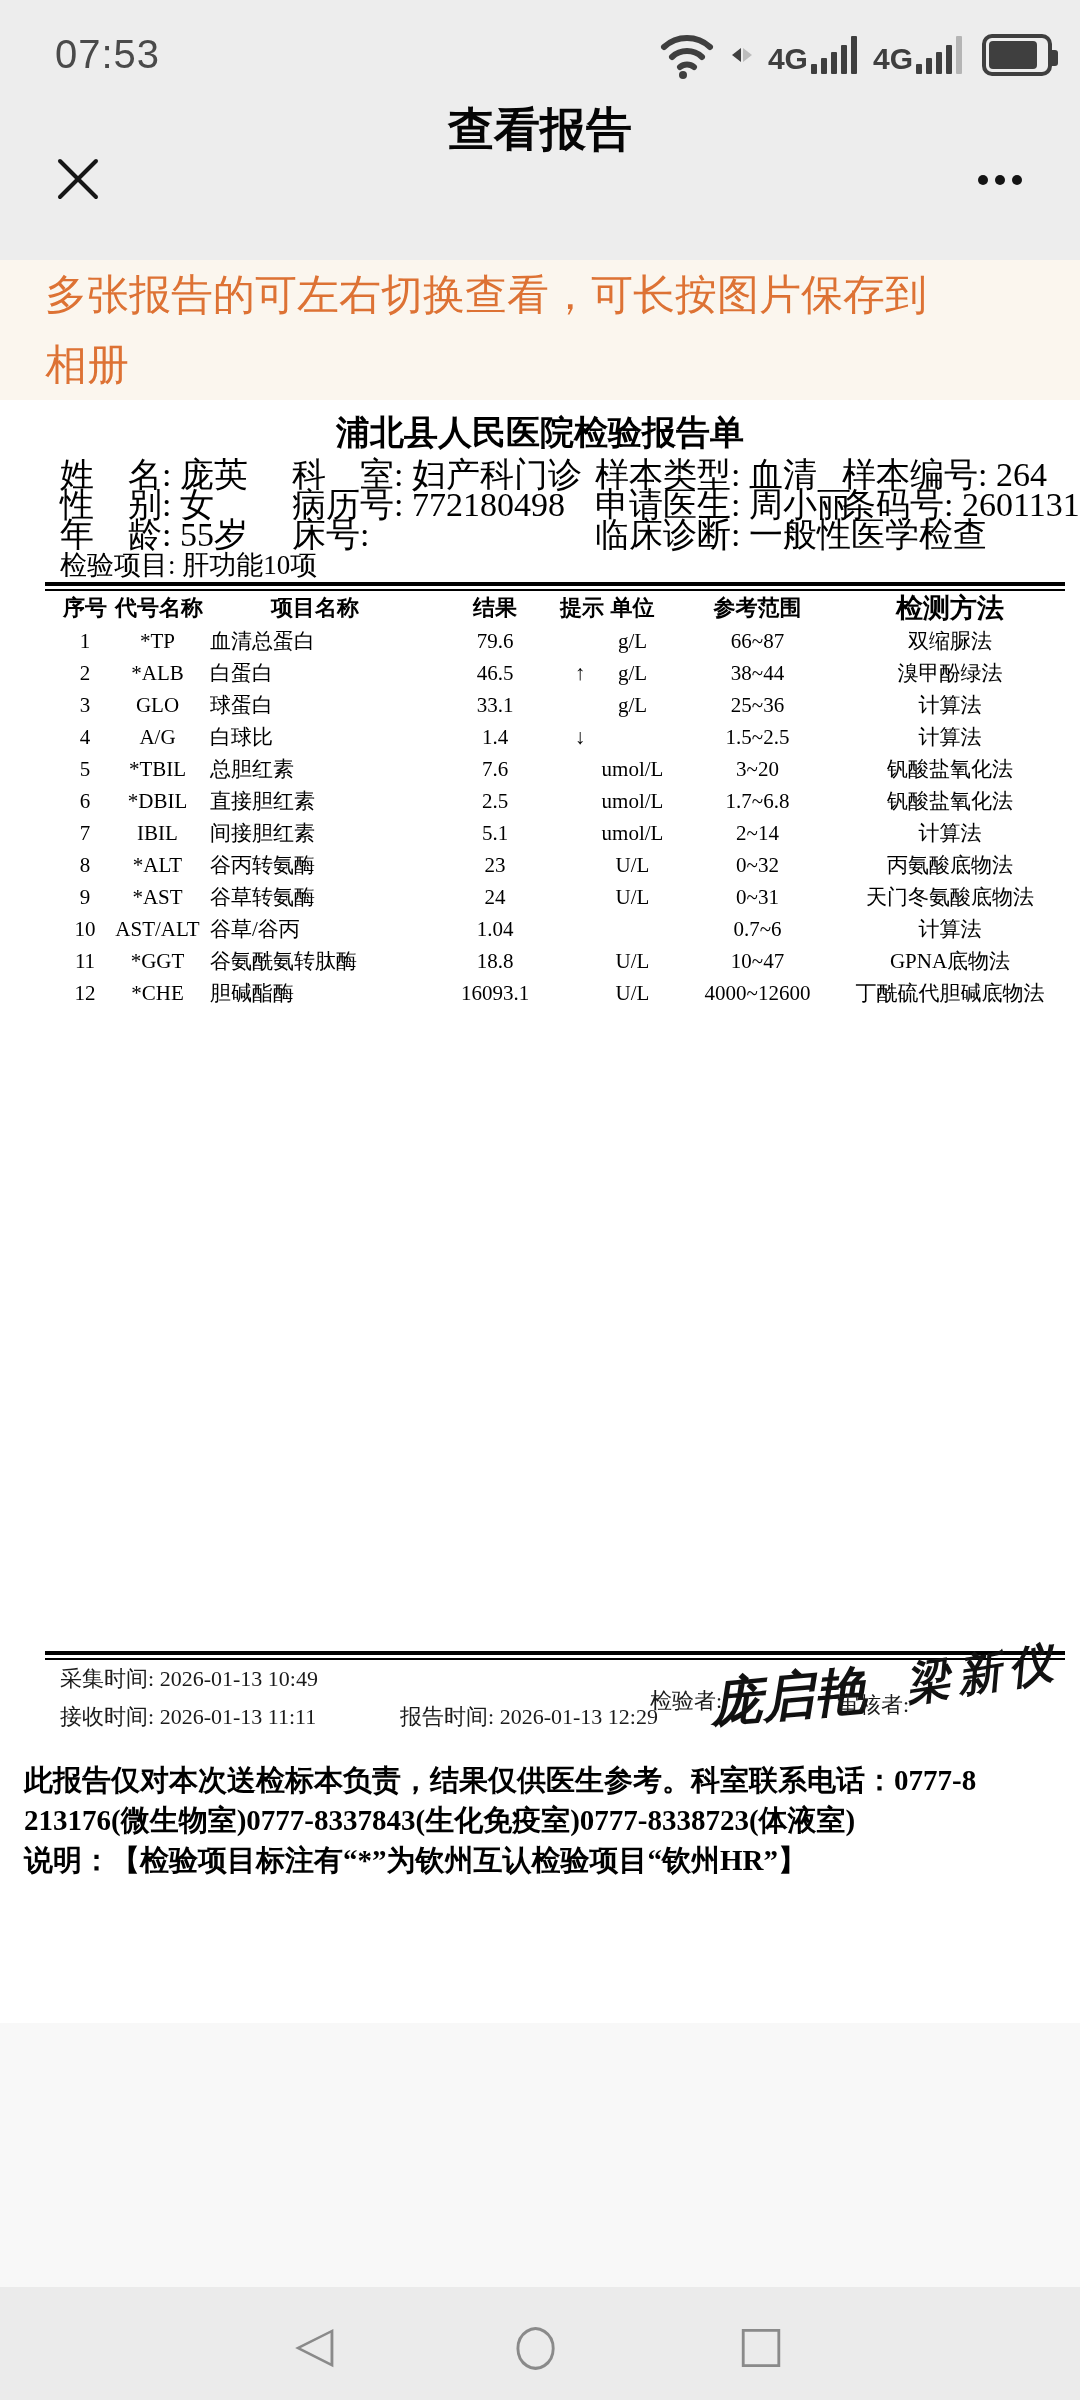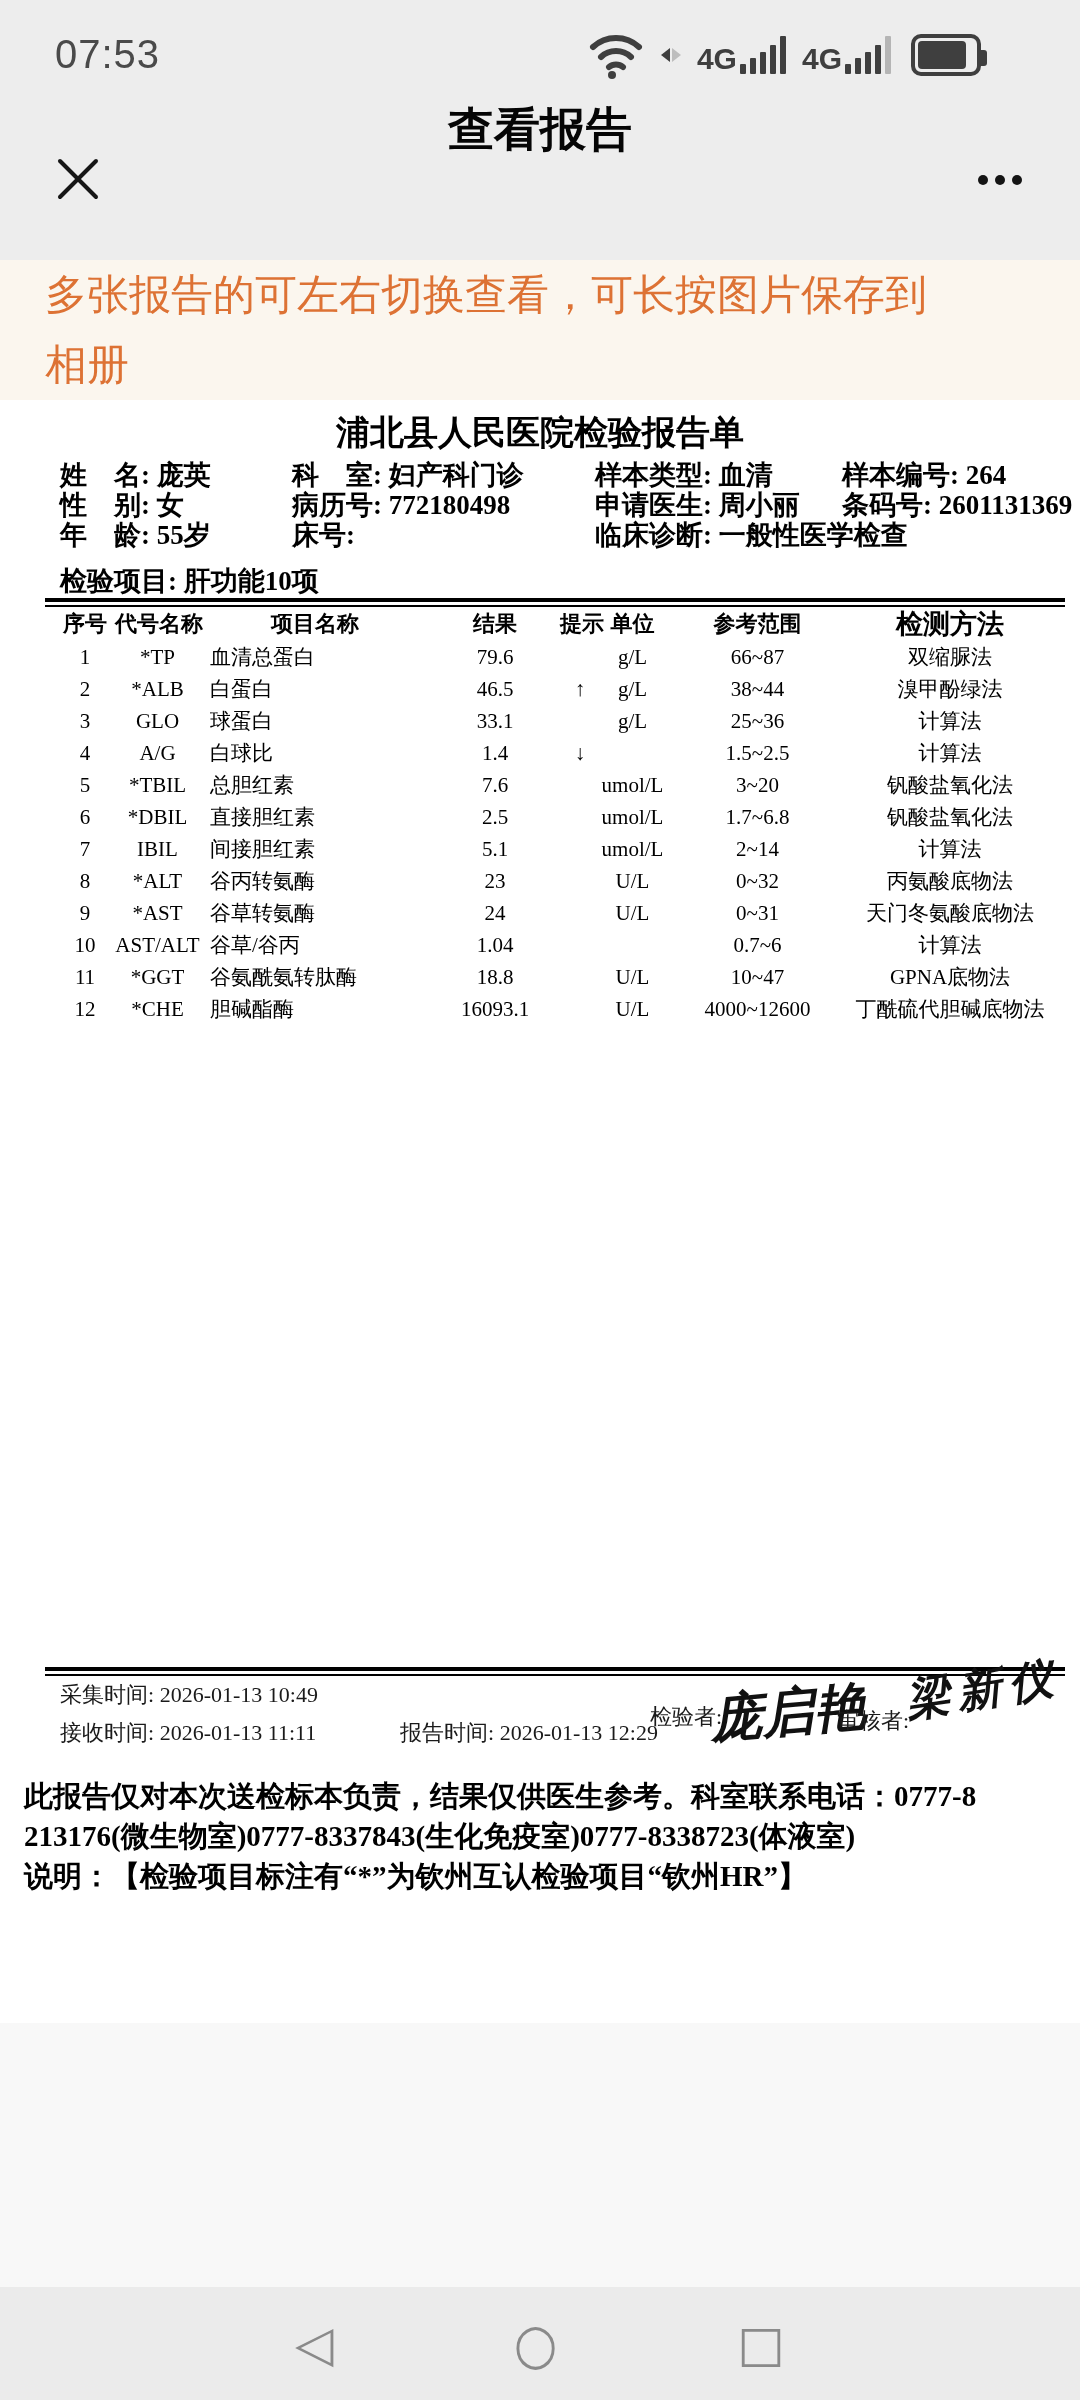--- a/index.html
+++ b/index.html
@@ -3,21 +3,21 @@
 <meta charset="utf-8">
 <style>
   html,body{margin:0;padding:0}
   body{
     width:1080px;height:2400px;position:relative;overflow:hidden;
     background:#ffffff;font-family:"Liberation Sans",sans-serif;
   }
   
   .statusbar{
     height:95px;background:#ededed;display:flex;align-items:center;
-    justify-content:space-between;box-sizing:border-box;padding:14px 99px 0 55px;
+    justify-content:space-between;box-sizing:border-box;padding:14px 28px 0 55px;
   }
   .sb-time{font-size:40px;color:#4a4a4a;letter-spacing:1px}
   .sb-icons{display:flex;align-items:center;gap:16px}
   .wifi-wrap{position:relative;width:58px;height:48px}
   .mini-arrows{display:flex;align-items:center;gap:2px}
   .tri-l{width:0;height:0;border-top:7px solid transparent;border-bottom:7px solid transparent;border-right:9px solid #3f3f3f}
   .tri-r{width:0;height:0;border-top:7px solid transparent;border-bottom:7px solid transparent;border-left:9px solid #bdbdbd}
   .net{display:flex;align-items:flex-end;}
   .netlabel{font-size:30px;font-weight:bold;color:#3f3f3f;line-height:30px;margin-right:3px}
   .bars{display:flex;align-items:flex-end;gap:4px;height:38px}
@@ -37,23 +37,23 @@
   .menu-dot{width:10px;height:10px;border-radius:50%;background:#141414}
   
   .banner{height:140px;background:#fbf6ee;box-sizing:border-box;padding:0 0 0 45px;overflow:hidden}
   .banner-text{width:900px;font-size:42px;line-height:70px;color:#dd7234}
   
   .report{
     height:1623px;background:#ffffff;box-sizing:border-box;padding-top:12px;overflow:hidden;
     font-family:"Liberation Serif","DejaVu Serif",serif;color:#000;
   }
   .hosp-title{text-align:center;font-size:34px;font-weight:bold;height:42px;line-height:42px}
-  .info{margin:6px 0 16px 60px;display:grid;grid-template-columns:232px 303px 247px auto;font-size:27px;font-weight:bold}
+  .info{margin:6px 0 0 60px;display:grid;grid-template-columns:232px 303px 247px auto;font-size:34px;font-weight:normal}
   .info-cell{height:30px;line-height:30px;white-space:nowrap}
-  .project-line{margin-left:60px;font-size:27px;font-weight:bold;height:30px;line-height:30px}
+  .project-line{margin-left:60px;font-size:27px;font-weight:normal;height:30px;line-height:30px}
   .dbl-rule{margin:2px 15px 0 45px;border-top:4px solid #000;border-bottom:2px solid #000;height:3px}
   .ltable{margin-left:55px;width:995px;font-size:21px}
   .trow{display:flex;height:32px;line-height:32px}
   .thead{height:34px;line-height:34px;font-weight:bold;font-size:22px}
   .c{text-align:center;white-space:nowrap;overflow:visible}
   .c1{width:60px}.c2{width:85px}.c3{width:230px;text-align:left;padding-left:10px;box-sizing:border-box}
   .thead .c3{text-align:center;padding-left:0}
   .c4{width:130px}.c5{width:40px}.c6{width:65px}.c7{width:185px}.c8{width:200px}
   .thead .c8{font-size:27px}
   .table-spacer{height:640px}

